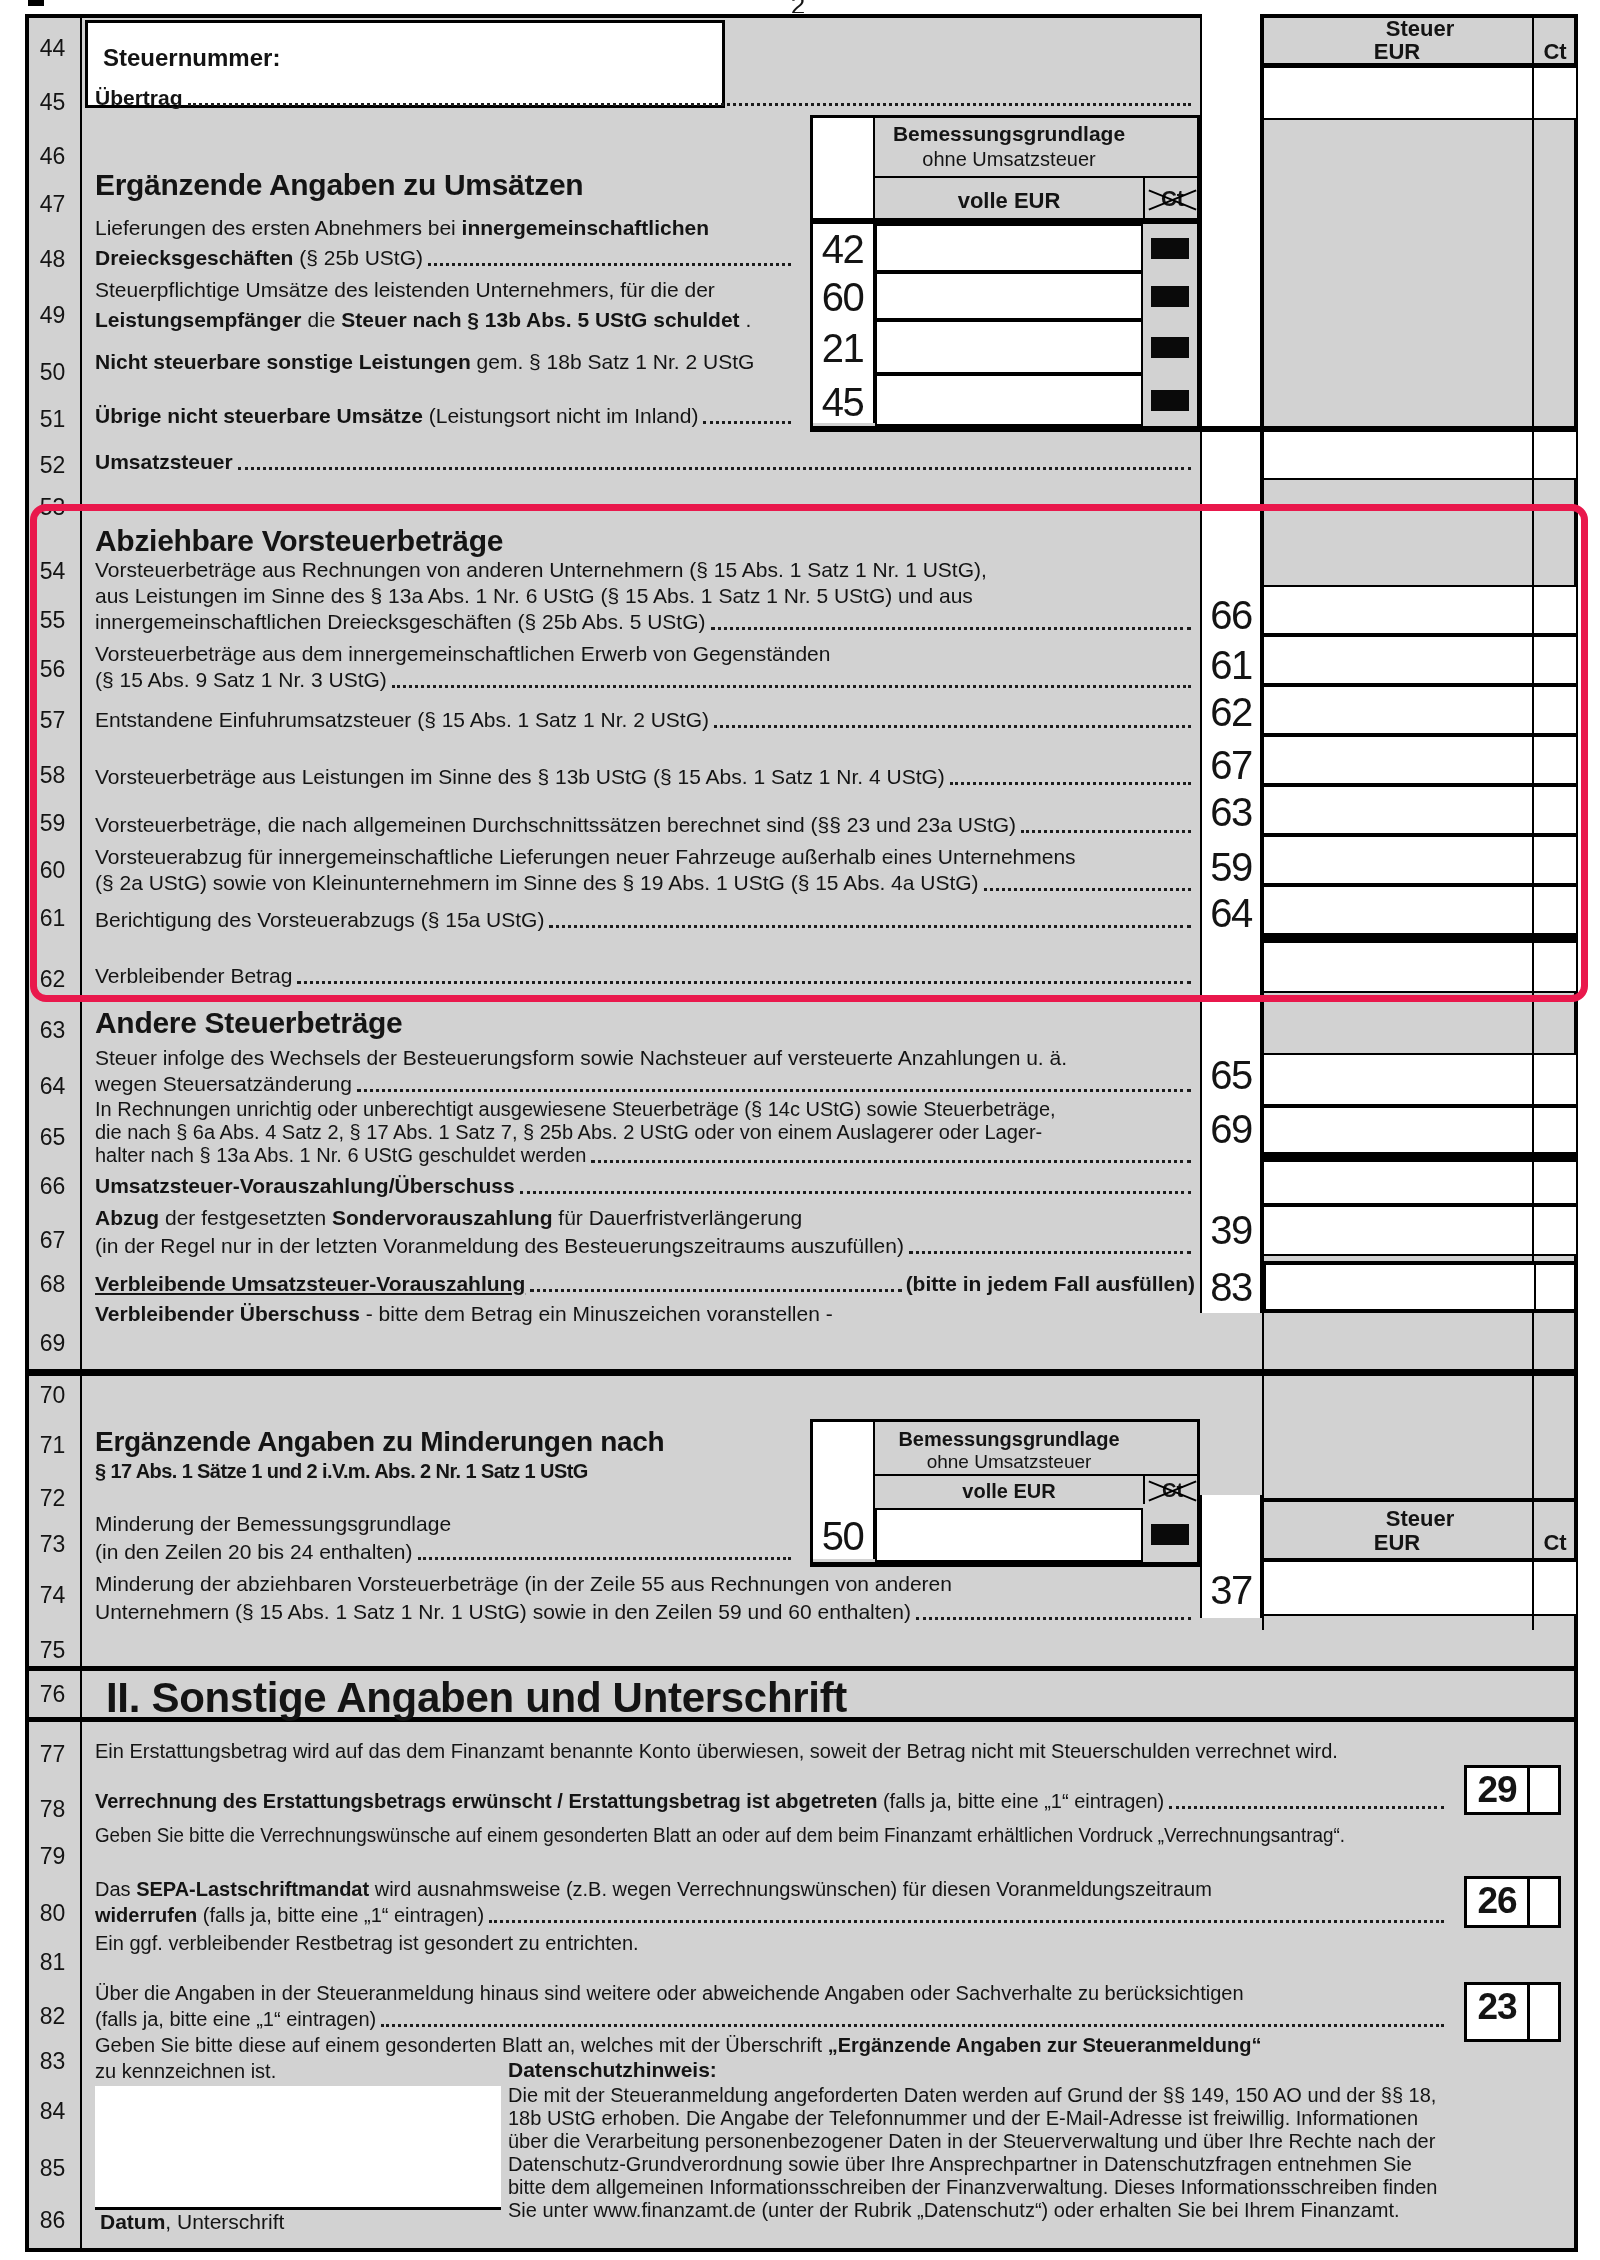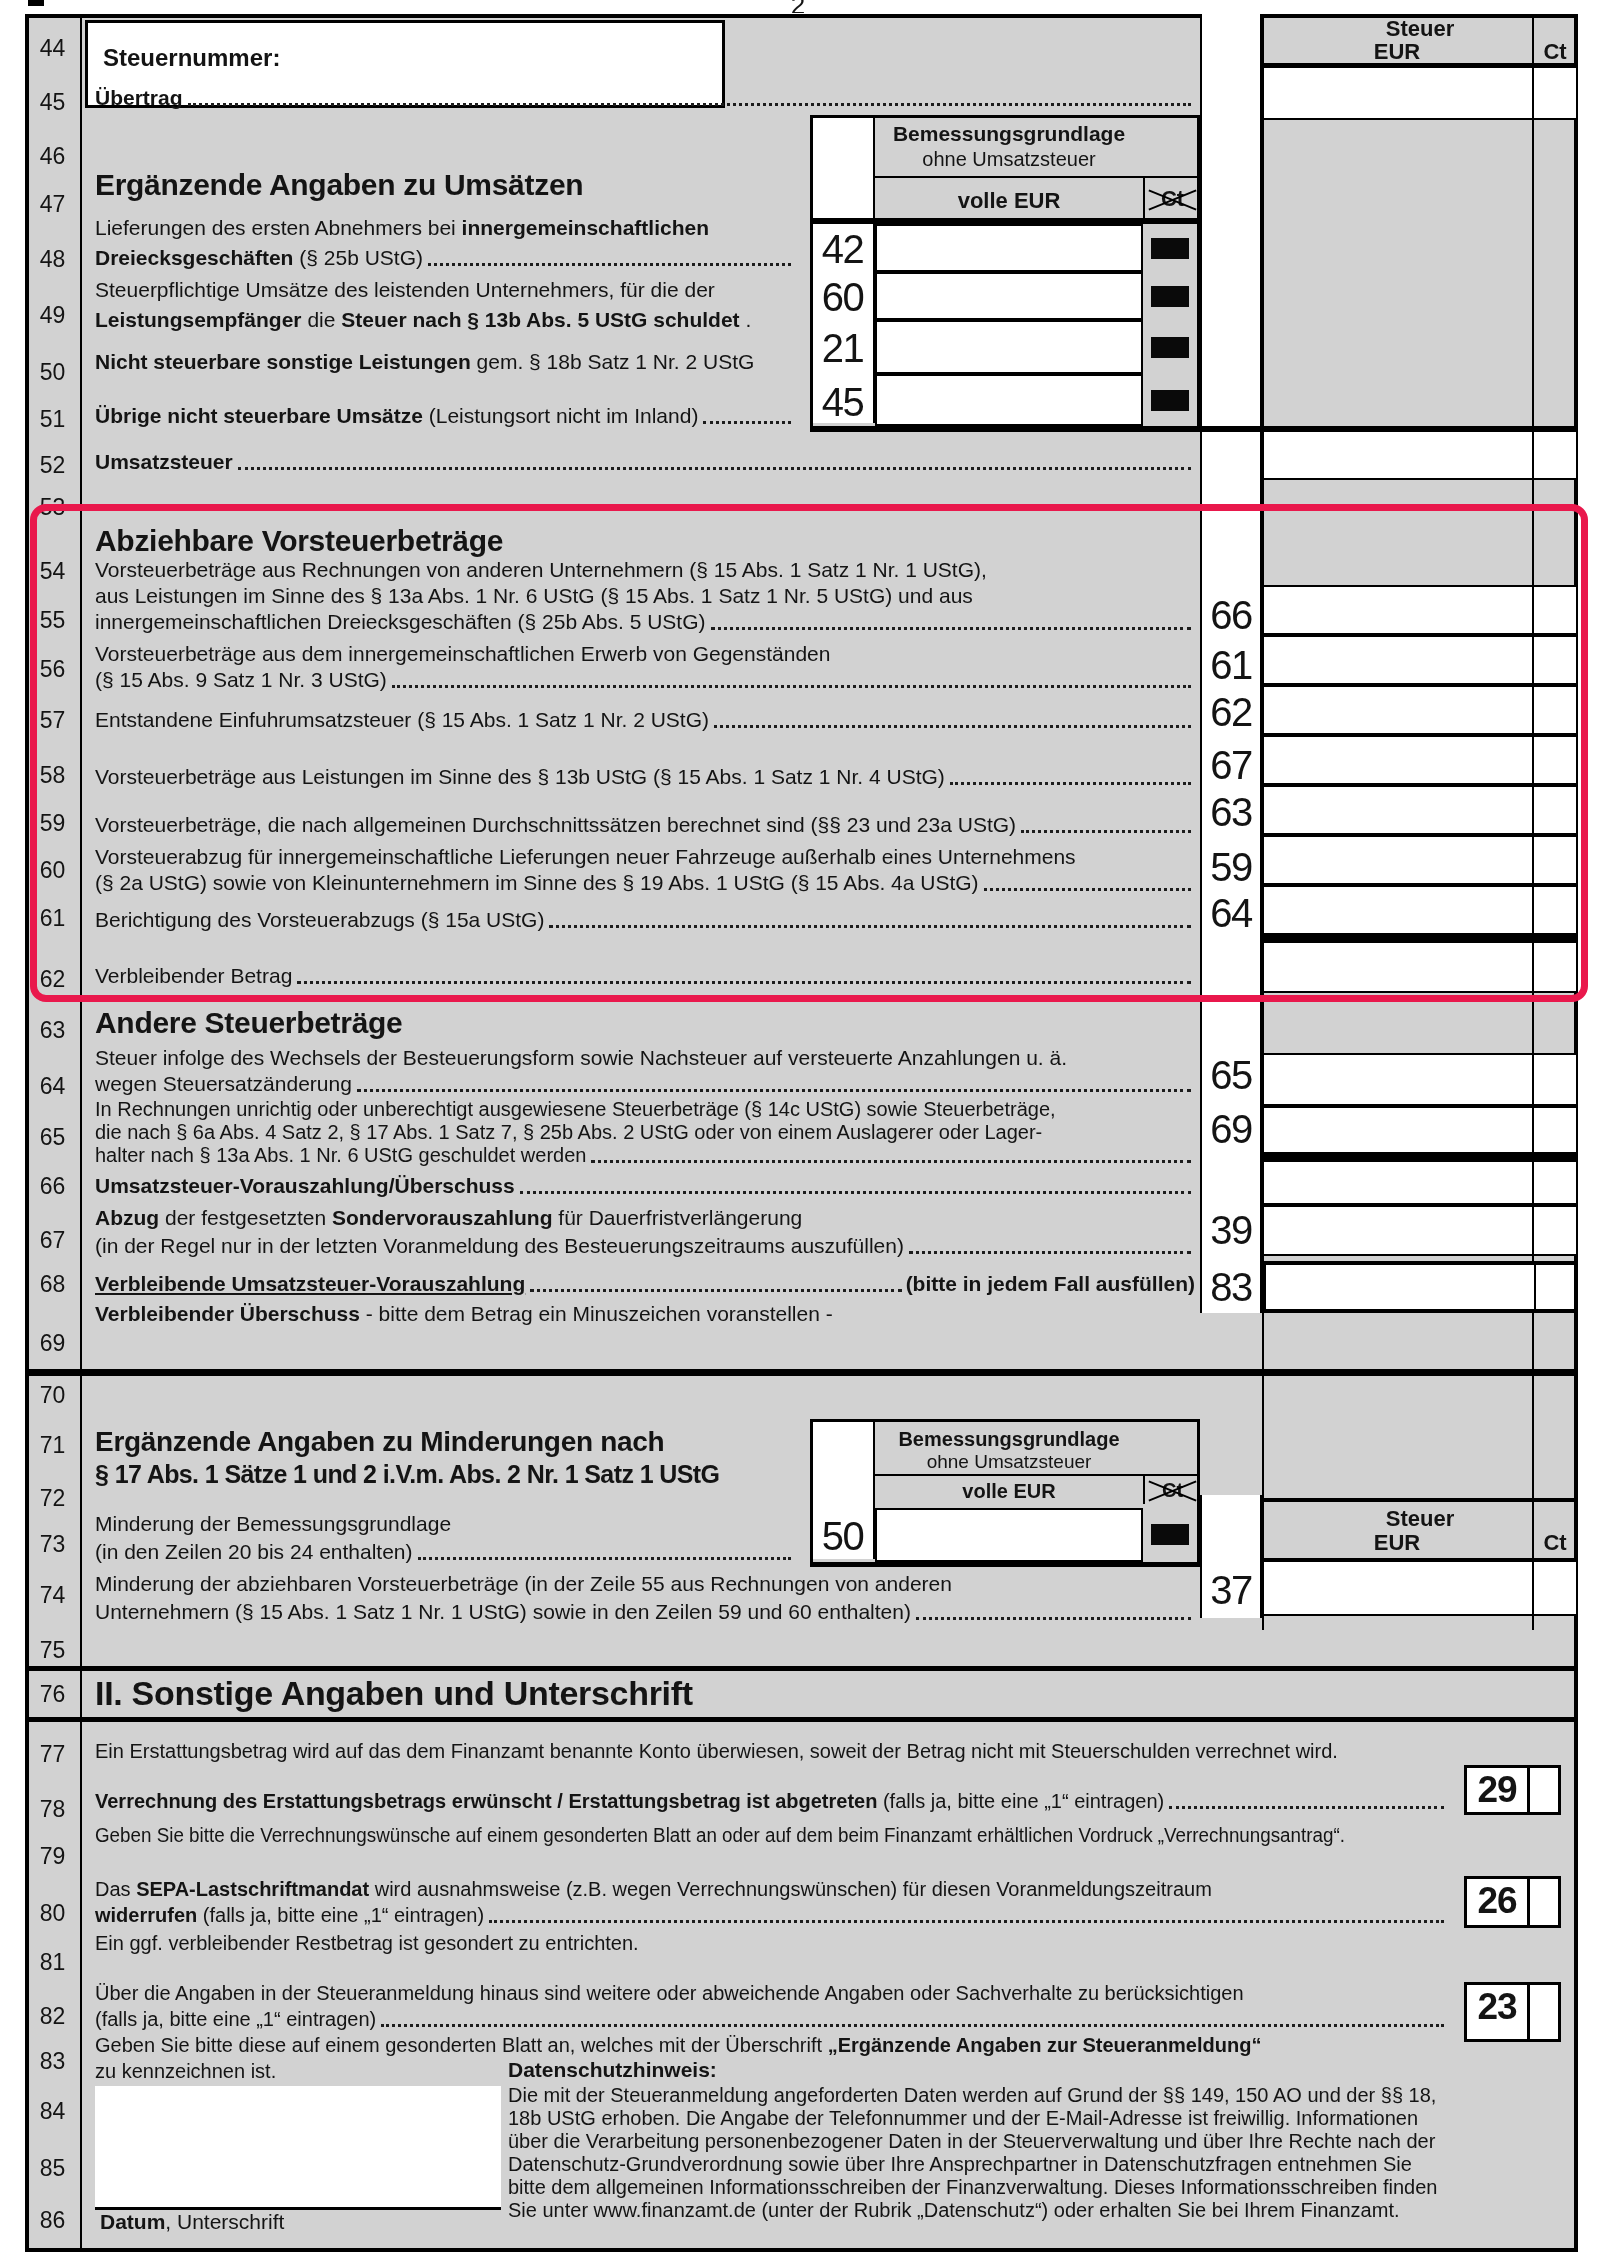--- a/index.html
+++ b/index.html
@@ -200,21 +200,21 @@
   <div class="wb eb" style="left:1262px;top:1261px;width:316px;height:52px;border-width:4px"></div>
 
   <div class="code" style="left:1200px;top:1052px;width:62px">65</div>
   <div class="code" style="left:1200px;top:1106px;width:62px">69</div>
   <div class="code" style="left:1200px;top:1207px;width:62px">39</div>
   <div class="code" style="left:1200px;top:1264px;width:62px">83</div>
 
   <div class="hl" style="left:29px;top:1369px;width:1545px;height:7px"></div>
 
   <div class="ttl" style="left:95px;top:1426px;font-size:28px">Ergänzende Angaben zu Minderungen nach</div>
-  <div class="ttl" style="left:95px;top:1460px;font-size:25px;letter-spacing:-.6px">§ 17 Abs. 1 Sätze 1 und 2 i.V.m. Abs. 2 Nr. 1 Satz 1 UStG</div>
+  <div class="ttl" style="left:95px;top:1460px;font-size:20px;letter-spacing:-.6px">§ 17 Abs. 1 Sätze 1 und 2 i.V.m. Abs. 2 Nr. 1 Satz 1 UStG</div>
 
   <div class="blk" style="left:810px;top:1419px;width:390px;height:143px"></div>
   <div class="strip" style="left:813px;top:1422px;width:62px;height:137px;border-left:none"></div>
   <div class="hd" style="left:875px;top:1428px;width:268px;font-size:20px">Bemessungsgrundlage</div>
   <div class="hd" style="left:875px;top:1451px;width:268px;font-size:19px;font-weight:400">ohne Umsatzsteuer</div>
   <div class="hl" style="left:875px;top:1474px;width:325px;height:2px"></div>
   <div class="hd" style="left:875px;top:1480px;width:268px;font-size:20px">volle EUR</div>
   <div class="ctx" style="left:1143px;top:1476px;width:57px;height:28px;font-size:20px">
       <span>Ct</span>
     </div>
@@ -229,21 +229,21 @@
   <div style="position:absolute;left:1262px;top:1498px;width:316px;height:62px;border-top:4px solid #000;border-bottom:2px solid #000"></div>
   <div class="hd" style="left:1262px;top:1506px;width:316px">Steuer</div>
   <div class="hd" style="left:1262px;top:1530px;width:270px">EUR</div>
   <div class="hd" style="left:1532px;top:1530px;width:46px">Ct</div>
   <div class="wb eb" style="left:1262px;top:1560px;width:316px;height:56px"></div>
   <div class="code" style="left:1200px;top:1567px;width:62px">37</div>
   <div class="t" style="left:95px;top:1572px;width:1100px"><span>Minderung der abziehbaren Vorsteuerbeträge (in der Zeile 55 aus Rechnungen von anderen</span></div>
   <div class="t" style="left:95px;top:1600px;width:1100px"><span>Unternehmern (§ 15 Abs. 1 Satz 1 Nr. 1 UStG) sowie in den Zeilen 59 und 60 enthalten)</span><span class="ld"></span></div>
 
   <div style="position:absolute;left:29px;top:1666px;width:1545px;height:56px;border-top:5px solid #000;border-bottom:5px solid #000"></div>
-  <div class="ttl" style="left:95px;top:1674px;font-size:34px">II. Sonstige Angaben und Unterschrift</div>
+  <div class="ttl" style="left:106px;top:1674px;font-size:42px">II. Sonstige Angaben und Unterschrift</div>
 
   <div class="t f20" style="left:95px;top:1740px;width:1400px"><span>Ein Erstattungsbetrag wird auf das dem Finanzamt benannte Konto überwiesen, soweit der Betrag nicht mit Steuerschulden verrechnet wird.</span></div>
   <div class="cbox" style="left:1464px;top:1765px;width:97px;height:50px">
       <span class="n">29</span>
       <span class="in"></span>
     </div>
   <div class="t f20" style="left:95px;top:1790px;width:1353px"><span class="rich"><span class="b">Verrechnung des Erstattungsbetrags erwünscht / Erstattungsbetrag ist abgetreten</span><span> (falls ja, bitte eine „1“ eintragen)</span></span><span class="ld"></span></div>
   <div class="t f20 cond" style="left:95px;top:1824px;width:1440px"><span>Geben Sie bitte die Verrechnungswünsche auf einem gesonderten Blatt an oder auf dem beim Finanzamt erhältlichen Vordruck „Verrechnungsantrag“.</span></div>
   <div class="cbox" style="left:1464px;top:1876px;width:97px;height:52px">
       <span class="n">26</span>

